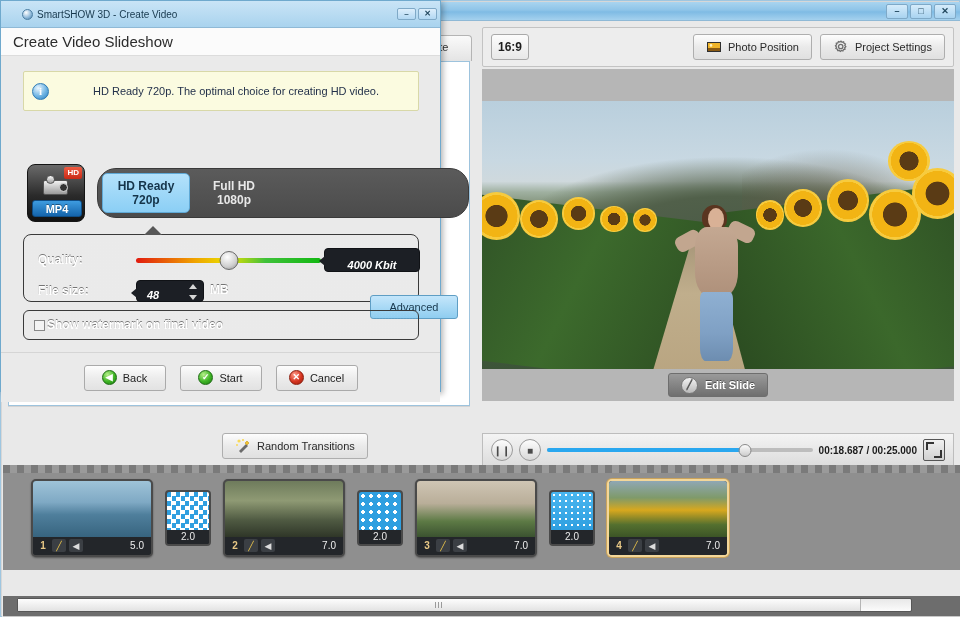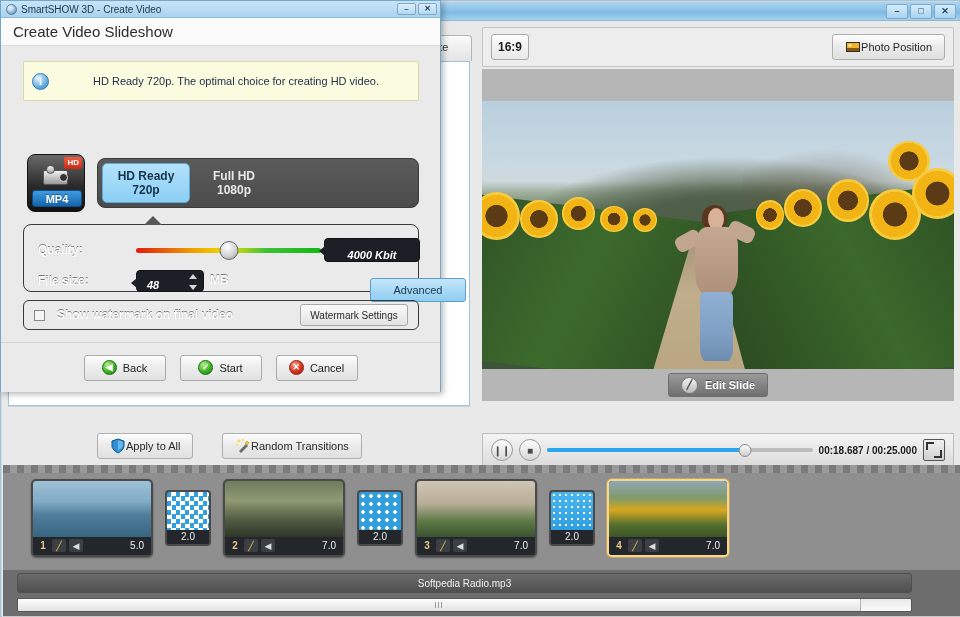--- a/index.html
+++ b/index.html
@@ -31,21 +31,21 @@
   .tabstrip { position:absolute; left:0; top:0; width:470px; height:40px;
     background:#e9e9e9; }
   .tab-create { position:absolute; left:418px; top:14px; width:52px; height:26px;
     background:linear-gradient(to bottom,#fafafa,#e4e4e4);
     border:1px solid #b4b4b4; border-bottom:none; border-radius:4px 4px 0 0;
     font-size:11px; color:#333; padding-top:5px; padding-left:6px; overflow:hidden; }
   .left-pane { position:absolute; left:6px; top:40px; width:462px; height:345px;
     background:#fff; border:1px solid #9dc3dd; }
   .left-pane-foot { position:absolute; left:6px; top:385px; width:462px; height:55px;
     background:#e9e9e9; border-top:1px solid #d3d3d3; }
-  .btn-std { display:inline-flex; align-items:center; height:26px;
+  .btn-std { display:inline-flex; align-items:center; gap:6px; height:26px;
     padding:7px 12px; border:1px solid #aeaeae; border-radius:3px;
     background:linear-gradient(to bottom,#fdfdfd,#eaeaea 50%,#e0e0e0);
     font-size:11px; color:#2a2a2a; }
   .apply-all { position:absolute; left:95px; top:412px; }
   .rand-tr  { position:absolute; left:220px; top:412px; }
 
   
   .right-toolbar { position:absolute; left:480px; top:6px; width:472px; height:40px;
     background:#ededed; border:1px solid #c3c3c3; border-radius:2px; }
   .ratio-box { position:absolute; left:8px; top:6px; width:38px; height:26px;
@@ -140,23 +140,23 @@
     transform:translateX(-50%);
     background:repeating-linear-gradient(to right,#9a9a9a 0 1px,transparent 1px 3px); }
   .statusbar { position:absolute; left:1px; top:595px; width:958px; height:20px;
     background:#eeeeee; border-top:1px solid #c8c8c8; display:flex;
     align-items:center; font-size:10px; color:#333; }
 
   
   .dlg { position:absolute; left:0; top:0; width:441px; height:392px;
     background:#eaeaea; border:1px solid #6fa9cd;
     box-shadow:2px 2px 6px rgba(0,0,0,.3); }
-  .dlg-title { height:17px; background:linear-gradient(to bottom,#c9e4f6,#a9d3ee);
+  .dlg-title { height:27px; background:linear-gradient(to bottom,#c9e4f6,#a9d3ee);
     border-bottom:1px solid #8fb9d6; display:flex; align-items:center;
-    padding-left:5px; font-size:10px; color:#17384d;justify-content:center; }
+    padding-left:21px; font-size:10px; color:#17384d;justify-content:center; }
   .dlg-ico { width:11px; height:11px; border-radius:50%; margin-right:4px;
     background:radial-gradient(circle at 35% 30%,#fff,#8ab6d8 60%,#4d7fa3);
     border:1px solid #4d7fa3; }
   .dlg-wbtns { margin-left:auto; display:flex; gap:2px; padding-right:3px; }
   .dlg-wbtn { width:19px; height:12px; border:1px solid #7fa9c7; border-radius:2px;
     background:linear-gradient(to bottom,#ddeefb,#b2d8f3);
     font-size:8px; color:#22485f; display:flex; align-items:center;
     justify-content:center; font-weight:bold; line-height:1; }
   .dlg-header { height:28px; background:#fbfbfb; border-bottom:1px solid #dcdcdc;
     display:flex; align-items:center; padding-left:12px;
@@ -187,22 +187,22 @@
     border:1px solid #555; }
   .hd-badge { position:absolute; right:2px; top:2px; padding:0 3px; height:12px;
     background:linear-gradient(to bottom,#f05c42,#c92a16); border-radius:2px;
     color:#fff; font-size:8px; font-weight:bold; line-height:12px; }
   .mp4-badge { position:absolute; left:4px; bottom:4px; width:50px; height:17px;
     border-radius:3px; background:linear-gradient(to bottom,#3e9ce0,#1464ab);
     border:1px solid #0f4d85; color:#fff; font-size:11px; font-weight:bold;
     display:flex; align-items:center; justify-content:center;
     text-shadow:0 -1px 0 rgba(0,0,0,.4); }
 
-  .res-bar { position:absolute; left:96px; top:112px; width:322px; height:50px;
-    border-radius:8px; background:linear-gradient(to bottom,#5b5b5b,#4b4b4b);
+  .res-bar { position:absolute; left:96px; top:112px; width:372px; height:50px;
+    border-radius:19px; background:linear-gradient(to bottom,#5b5b5b,#4b4b4b);
     border:1px solid #3a3a3a; padding:4px; display:flex; }
   .res-opt { width:88px; height:40px; border-radius:5px;
     display:flex; flex-direction:column; align-items:center; justify-content:center;
     font-size:12px; font-weight:bold; color:#e8e8e8; line-height:14px; }
   .res-opt.active { background:linear-gradient(to bottom,#b4e2fb,#8bcff5);
     border:1px solid #5fa9d6; color:#15344a; }
 
   .panel-dark { position:absolute; left:22px; top:178px; width:396px; height:68px;
     border-radius:8px; border:1px solid #3a3a3a;
     background:linear-gradient(to bottom,#5d5d5d,#4e4e4e);
@@ -236,32 +236,32 @@
     align-items:center; }
   .sa-up, .sa-dn { width:0; height:0; border-left:4px solid transparent;
     border-right:4px solid transparent; }
   .sa-up { border-bottom:5px solid #d6d6d6; }
   .sa-dn { border-top:5px solid #d6d6d6; }
   .mb-lbl { position:absolute; left:186px; top:48px; }
   .smooth { left:212px; top:45px; width:126px; height:22px; padding-left:8px;
     gap:6px; font-size:11px; font-weight:bold; }
   .cb { width:11px; height:11px; background:#f4f4f4; border:1px solid #888;
     flex:none; }
-  .adv-btn { position:absolute; left:346px; top:53px; width:96px; height:24px;
+  .adv-btn { position:absolute; left:346px; top:60px; width:88px; height:24px;
     border-radius:3px; border:1px solid #5f9ec4;
     background:linear-gradient(to bottom,#c4e6fb,#8fcdf0);
     color:#17374c; font-size:11px; display:flex; align-items:center;
     justify-content:center; }
 
   .wm-panel { position:absolute; left:22px; top:254px; width:396px; height:30px;
     border-radius:6px; border:1px solid #3a3a3a;
     background:linear-gradient(to bottom,#5d5d5d,#4e4e4e);
     background-image:radial-gradient(rgba(255,255,255,.05) 1px, transparent 1px);
     background-size:3px 3px; display:flex; align-items:center; padding:0 10px; }
-  .wm-lbl { color:#fff; font-size:12px; font-weight:bold; margin-left:12px;
+  .wm-lbl { color:#fff; font-size:12px; font-weight:bold; margin-left:2px;
     text-shadow:0 -1px 0 rgba(0,0,0,.5); }
   .wm-btn { margin-left:auto; width:108px; height:22px; border-radius:3px;
     border:1px solid #a8a8a8;
     background:linear-gradient(to bottom,#fbfbfb,#e3e3e3);
     font-size:10px; color:#2a2a2a; display:flex; align-items:center;
     justify-content:center; }
 
   .dlg-foot { position:absolute; left:0; bottom:0; width:439px; height:50px;
     border-top:1px solid #d5d5d5; background:#eaeaea;
     display:flex; align-items:center; justify-content:center; gap:14px; }
@@ -327,27 +327,20 @@
     </div>
 
     <div class="app-body">
 
       <div class="tabstrip">
         <div class="tab-create">eate</div>
       </div>
       <div class="left-pane"></div>
       <div class="left-pane-foot"></div>
 
-      <div class="btn-std apply-all">
-        <svg class="mini-ico" viewBox="0 0 16 16">
-          <path d="M8 1 L14 3 V8 C14 12 8 15 8 15 C8 15 2 12 2 8 V3 Z" fill="#2f8fd8" stroke="#14567f" stroke-width="1"></path>
-          <path d="M8 2.2 L12.8 3.8 V7.6 C12.8 10 8 12.4 8 12.4 Z" fill="#7fc6f2" opacity=".75"></path>
-        </svg>
-        <span>Apply to All</span>
-      </div>
 
       <div class="btn-std rand-tr">
         <svg class="mini-ico" viewBox="0 0 16 16">
           <path d="M4 13 L11 6 L13 8 L6 15 Z" fill="#6b6b6b"></path>
           <path d="M10 5 L12 3 L14 5 L12 7 Z" fill="#f3c233" stroke="#c69a12" stroke-width=".6"></path>
           <circle cx="4" cy="3" r="1.6" fill="#f8d959"></circle>
           <circle cx="8" cy="2" r="1.1" fill="#f8d959"></circle>
           <circle cx="2" cy="7" r="1" fill="#f8d959"></circle>
         </svg>
         <span>Random Transitions</span>
@@ -357,20 +350,30 @@
         <div class="ratio-box">16:9</div>
         <div class="tb-right">
           <div class="btn-std">
             <svg class="mini-ico" viewBox="0 0 16 16">
               <rect x="1" y="3" width="14" height="10" fill="#2f2f2f"></rect>
               <rect x="2" y="4" width="12" height="8" fill="#f0b429"></rect>
               <rect x="2" y="9" width="12" height="3" fill="#8a5a12"></rect>
               <circle cx="5" cy="6.4" r="1.3" fill="#fff3c4"></circle>
             </svg>
             <span>Photo Position</span>
+          </div>
+          <div class="btn-std">
+            <svg class="mini-ico" viewBox="0 0 16 16">
+              <path d="M8 2.2 L9.1 3.3 L10.6 2.9 L11 4.4 L12.4 5 L11.8 6.4 L12.8 7.6
+                       L11.7 8.7 L12 10.2 L10.5 10.6 L9.9 12 L8.5 11.4 L7.3 12.4
+                       L6.2 11.3 L4.7 11.6 L4.3 10.1 L2.9 9.5 L3.5 8.1 L2.5 6.9
+                       L3.6 5.8 L3.3 4.3 L4.8 3.9 L5.4 2.5 L6.8 3.1 Z" fill="none" stroke="#6e6e6e" stroke-width="1.3"></path>
+              <circle cx="7.7" cy="7.5" r="2.2" fill="none" stroke="#6e6e6e" stroke-width="1.3"></circle>
+            </svg>
+            <span>Project Settings</span>
           </div>
         </div>
       </div>
 
       <div class="preview-area">
         <div class="photo">
           <div class="sl-ph">
             <div class="ph-sky"></div>
             <div class="ph-hill"></div>
             <div class="ph-hill2"></div>
@@ -464,23 +467,20 @@
               <div class="slide-bar">
                 <span class="sb-num">4</span>
                 <span class="sb-ic" style="color: rgb(232, 195, 74);">╱</span>
                 <span class="sb-ic" style="color: rgb(220, 220, 220);">◀</span>
                 <span class="sb-dur">7.0</span>
               </div>
             </div>
           </div>
       </div>
 
-      <div class="music-row">
-        <div class="music-clip">Softpedia Radio.mp3</div>
-      </div>
 
       <div class="hscroll-wrap">
         <div class="hscroll">
           <div class="hscroll-thumb">
             <div class="hgrip"></div>
           </div>
         </div>
       </div>
 
       <div class="statusbar">
@@ -563,21 +563,20 @@
 
         <div class="lbl-w mb-lbl">MB</div>
 
 
         <div class="adv-btn">Advanced</div>
       </div>
 
       <div class="wm-panel">
         <span class="cb"></span>
         <span class="wm-lbl">Show watermark on final video</span>
-        <span class="wm-btn">Watermark Settings</span>
       </div>
 
       <div class="dlg-foot" id="dlgFoot">
           <div class="foot-btn">
             <span class="gico green">◀</span>
             <span>Back</span>
           </div>
           <div class="foot-btn">
             <span class="gico green">✓</span>
             <span>Start</span>

